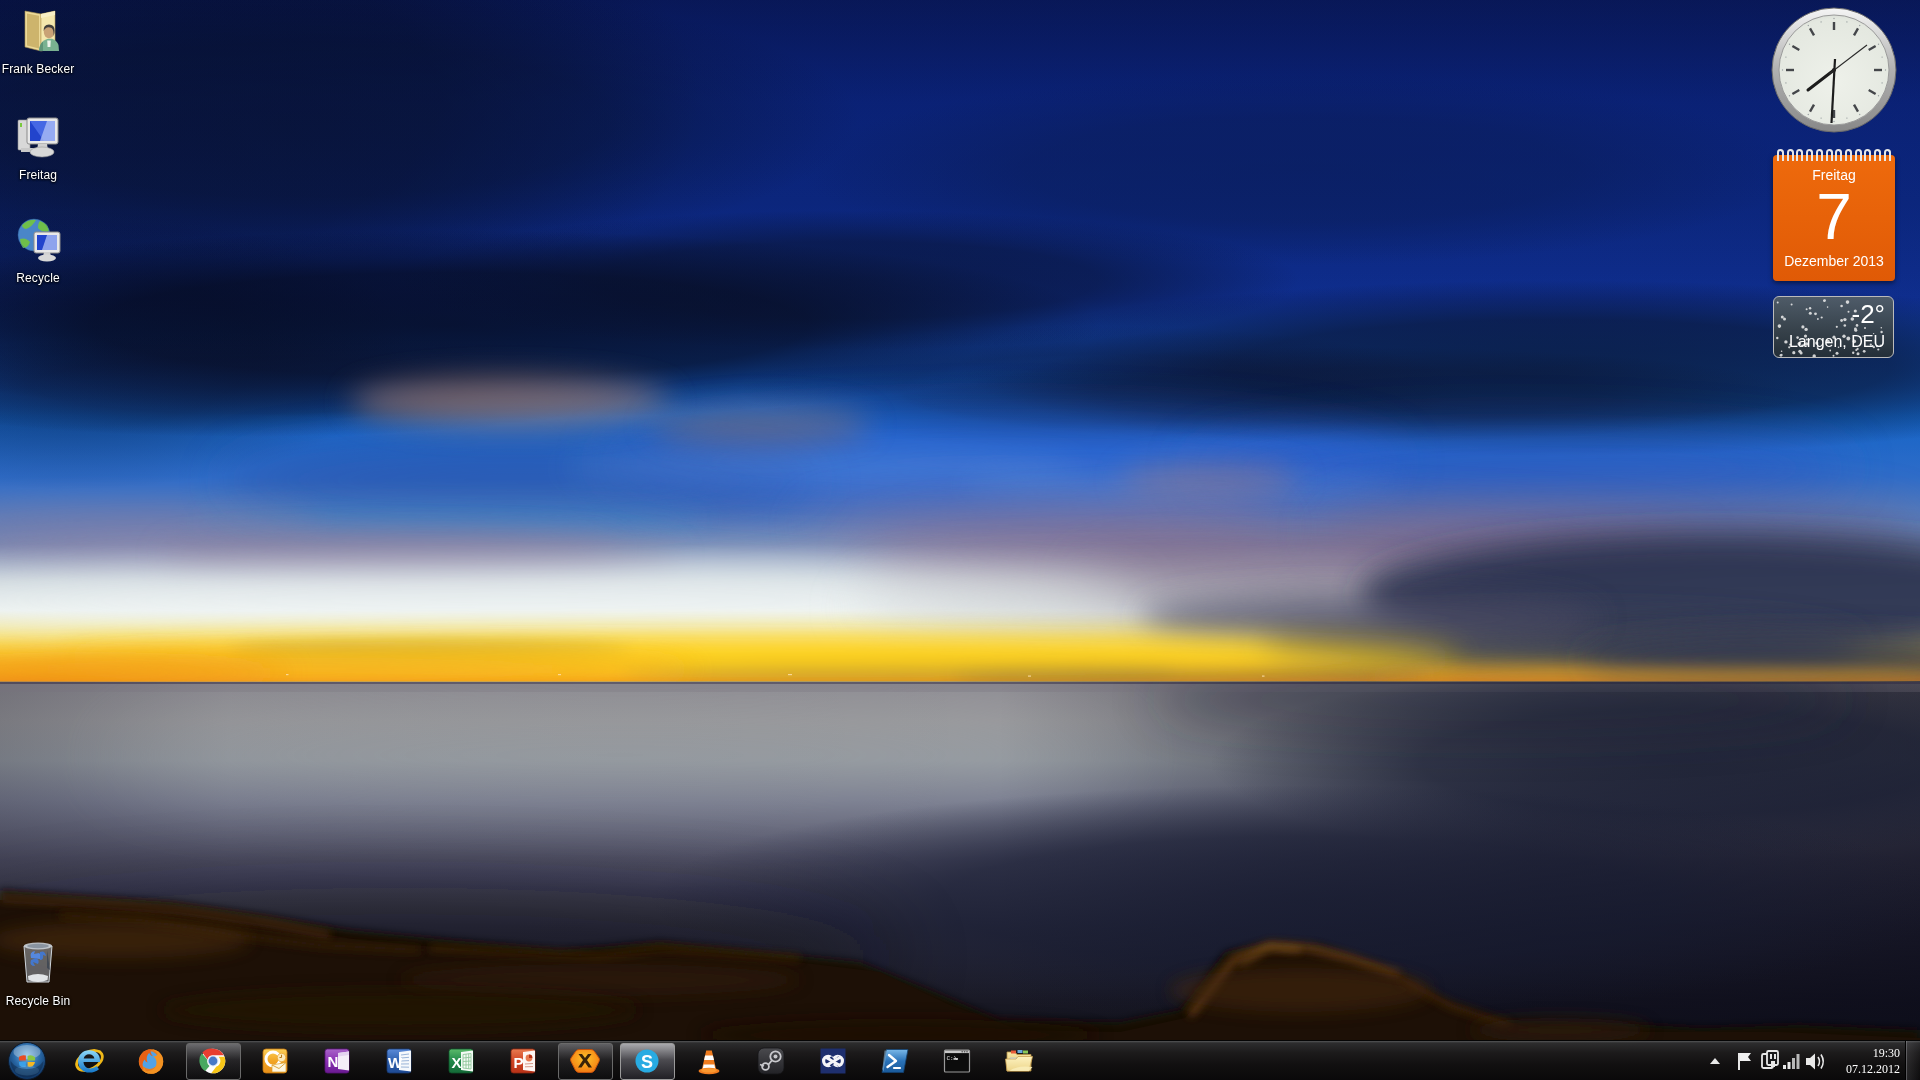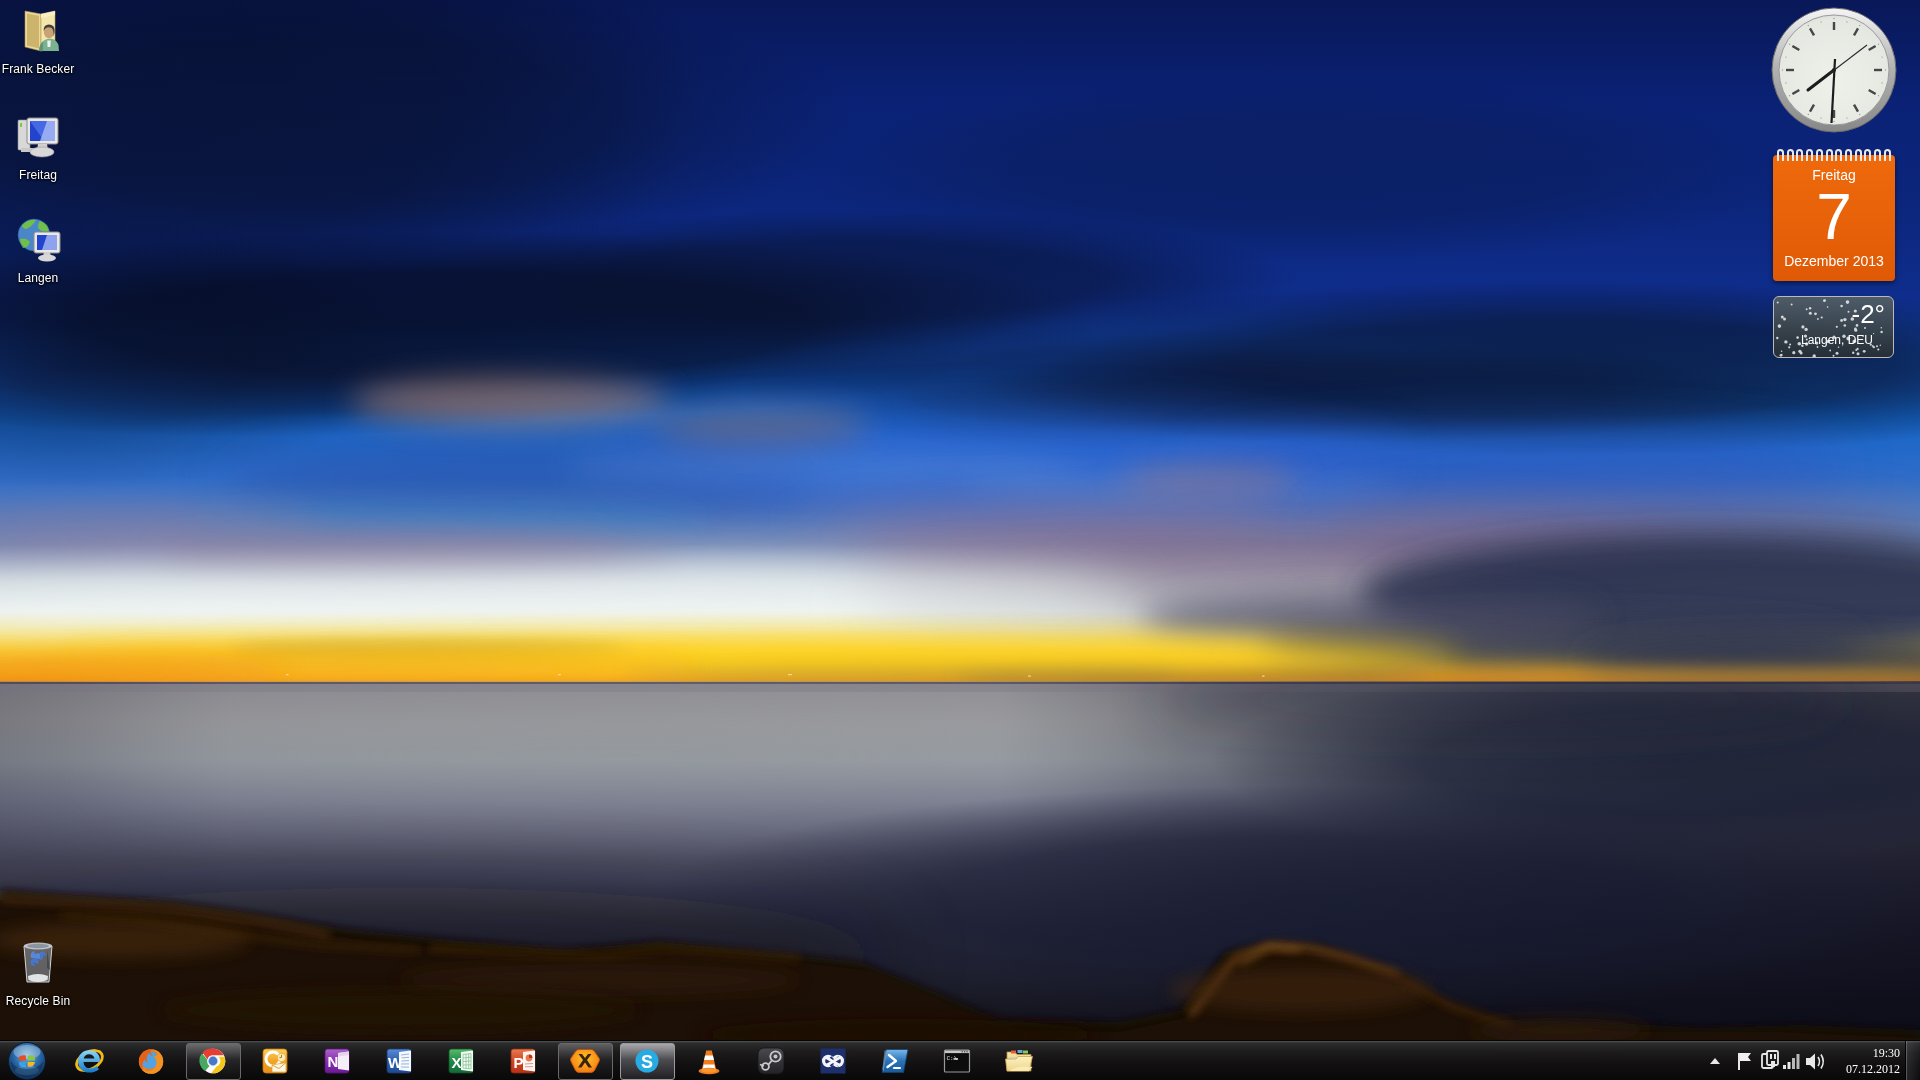--- a/index.html
+++ b/index.html
@@ -268,21 +268,21 @@
     <path d="M8,10 Q14,4 22,5 Q18,12 12,14 Q8,13 8,10 Z" fill="#6fbf4a"></path>
     <path d="M26,6 Q34,8 35,16 Q28,18 24,13 Q24,8 26,6 Z" fill="#6fbf4a"></path>
     <path d="M6,24 Q12,22 16,27 Q14,33 9,33 Q6,29 6,24 Z" fill="#6fbf4a"></path>
     <circle cx="20" cy="20" r="16" fill="none" stroke="#2a5a9a" stroke-width="0.8" opacity="0.6"></circle>
     <rect x="20" y="17" width="26" height="21" rx="2" fill="#e8e8e8" stroke="#8a8a8a" stroke-width="1"></rect>
     <rect x="23" y="20" width="20" height="15" fill="#2244cc"></rect>
     <path d="M33,20 L43,20 L43,35 L28,35 Z" fill="#aabbf5" opacity="0.8"></path>
     <path d="M30,37 L36,37 L37,42 L29,42 Z" fill="#d0d0d0"></path>
     <ellipse cx="33" cy="43" rx="9" ry="3.5" fill="#d8d8d8"></ellipse>
   </svg>
-  <span class="lbl">Langen</span>
+  <span class="lbl">Recycle</span>
 </div>
 <div class="icon" style="left:0px; top:938px;">
   <svg class="glyph" width="48" height="48" viewBox="0 0 48 48">
     <path d="M10,8 L38,8 L35,44 L13,44 Z" fill="#9aa4ae" opacity="0.55"></path>
     <path d="M10,8 L38,8 L35,44 L13,44 Z" fill="none" stroke="#cfd6dc" stroke-width="1"></path>
     <ellipse cx="24" cy="8" rx="14" ry="3.4" fill="#c7cdd4" opacity="0.9"></ellipse>
     <ellipse cx="24" cy="8" rx="11" ry="2.2" fill="#8a94a0"></ellipse>
     <path d="M14,38 Q24,34 34,38 L33.5,42 Q24,46 14.5,42 Z" fill="#e8ebee" opacity="0.95"></path>
     <path d="M17,20 Q15,14 21,13 L20,16 L25,15 Q28,17 26,21 Z" fill="#5588dd"></path>
     <path d="M26,14 Q31,12 32,18 L29,17 Q30,22 26,22 Z" fill="#4477cc"></path>
@@ -442,21 +442,21 @@
         <circle cx="107.3" cy="30.8" r="0.8"></circle>
         <circle cx="98.7" cy="48.9" r="0.9"></circle>
         <circle cx="106.3" cy="48.3" r="0.7"></circle>
         <circle cx="99.6" cy="36.6" r="0.7"></circle>
         <circle cx="89.1" cy="39.2" r="0.8"></circle>
         <circle cx="91.0" cy="31.0" r="1.0"></circle>
         <circle cx="96.8" cy="47.7" r="1.1"></circle>
       </g>
   </svg>
   <div style="position:absolute; right:8px; top:2px; font-size:26px;">-2°</div>
-  <div style="position:absolute; right:20px; top:36px; font-size:12px;">Langen, DEU</div>
+  <div style="position:absolute; right:8px; top:36px; font-size:16px;">Langen, DEU</div>
 </div>
 
 <div id="taskbar" style="position:absolute; left:0; top:1040px; width:1920px; height:40px; background:linear-gradient(180deg, rgba(88,90,92,0.95) 0%, rgba(46,47,49,0.92) 5%, rgba(28,28,30,0.88) 30%, rgba(16,16,18,0.88) 60%, rgba(8,8,10,0.9) 100%); border-top:1px solid #050505;">
 
   <svg style="position:absolute;left:7px;top:0px;" width="40" height="40" viewBox="0 0 40 40">
     <defs>
       <radialGradient id="orb" cx="0.5" cy="0.35" r="0.75">
         <stop offset="0" stop-color="#7ab6e0"></stop>
         <stop offset="0.45" stop-color="#2a6aa8"></stop>
         <stop offset="0.8" stop-color="#123a6a"></stop>

